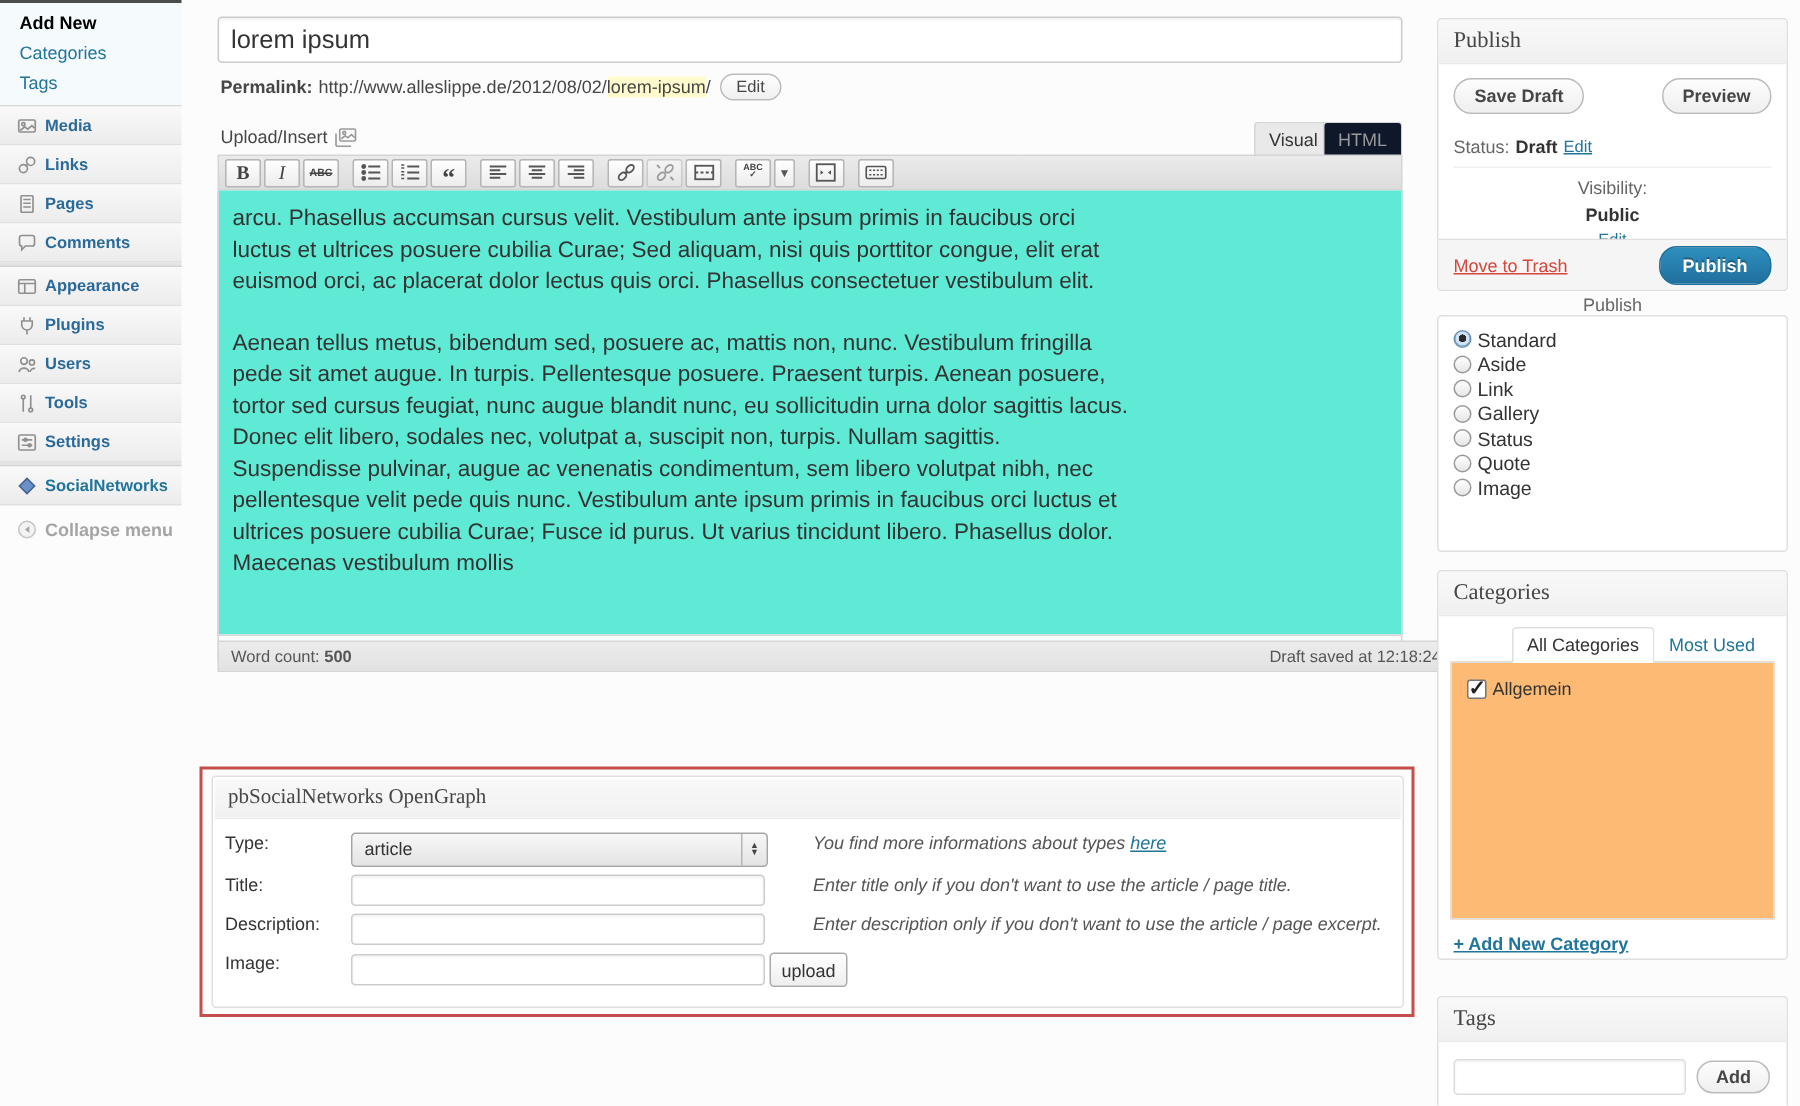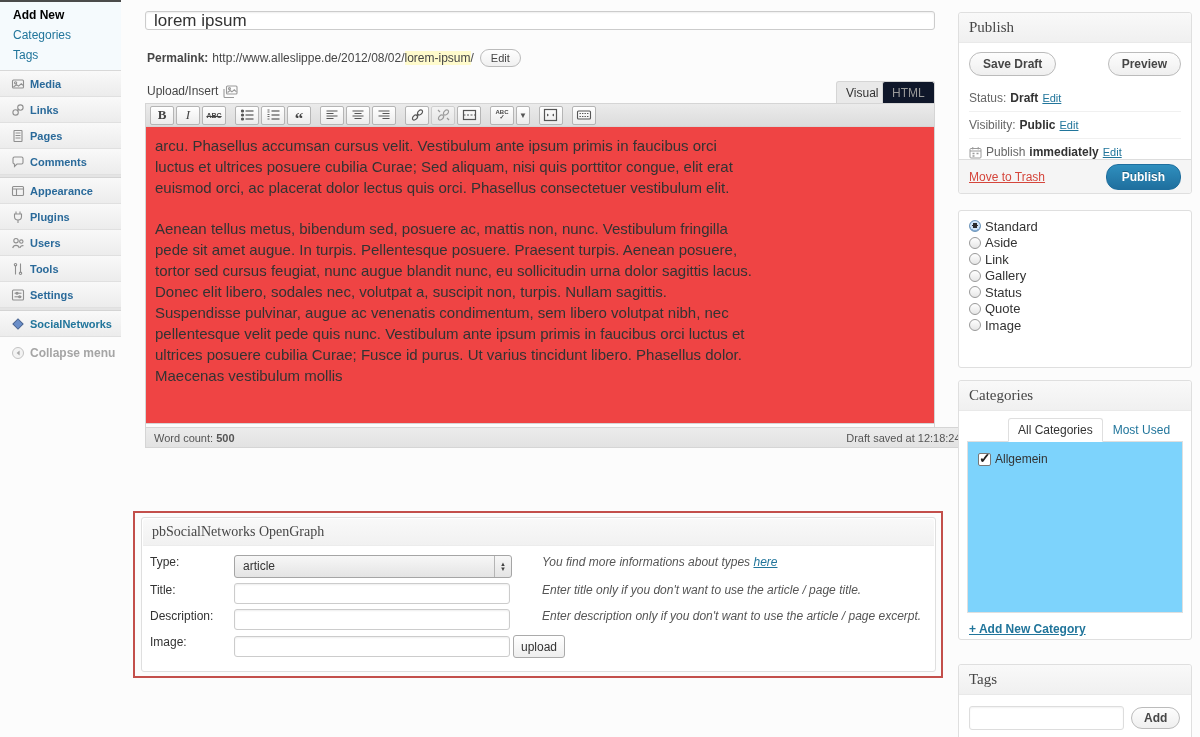--- a/index.html
+++ b/index.html
@@ -23,21 +23,21 @@
   }
   .menu-item .mi { width:21px; display:flex; justify-content:center; margin-right:2px; }
   .menu-item.blue { color:#21759b; }
   .menu-divider { height:3px; background:#e4e4e4; border-bottom:1px solid #d4d4d4; }
   .collapse { margin-top:9px; display:flex; align-items:center; padding-left:7px;
     font-size:12px; font-weight:bold; color:#a5a5a5; cursor:pointer; background:none; border:none; }
   .collapse .mi { width:21px; display:flex; justify-content:center; margin-right:2px; }
 
   
   #title-input {
-    left:145px; top:11px; width:790px; height:19px; border:1px solid #ccc; border-radius:3px;
+    left:145px; top:11px; width:790px; height:31px; border:1px solid #ccc; border-radius:3px;
     font-family:"Liberation Sans",sans-serif; font-size:17px; color:#333; padding:0 8px;
     background:#fff; box-shadow:inset 0 1px 2px rgba(0,0,0,.07); outline:none;
   }
   #permalink-row { left:147px; top:49px; font-size:12px; color:#464646; display:flex; align-items:center; }
   #permalink-row b { margin-right:4px; }
   .slug-hl { background:#fffbcc; }
   .small-pill {
     display:inline-block; margin-left:6px; padding:2px 10px; font-size:11px; color:#464646;
     border:1px solid #bbb; border-radius:10px; background:linear-gradient(#fefefe,#f0f0f0); cursor:pointer;
   }
@@ -62,21 +62,21 @@
   .tbtn.dis { opacity:.5; }
   .tb-gap { width:7px; }
   .tb-b { font-weight:bold; font-size:13px; }
   .tb-i { font-style:italic; font-size:13px; }
   .tb-abc { font-family:"Liberation Sans",sans-serif; font-size:7px; font-weight:bold; text-decoration:line-through; }
   .tb-q { font-size:17px; font-weight:bold; line-height:8px; padding-top:7px; }
   .tb-spell { font-family:"Liberation Sans",sans-serif; font-size:6px; font-weight:bold; line-height:5px; text-align:center; }
   .tb-caret { min-width:13px; font-size:8px; color:#555; font-family:"Liberation Sans",sans-serif; }
 
   #editor-content {
-    left:145px; top:127px; width:790px; height:296px; background:#ef4444;
+    left:145px; top:127px; width:790px; height:296px; background:#5eead4;
     border-left:1px solid #d5d5d5; border-right:1px solid #d5d5d5; overflow:hidden; cursor:text;
   }
   #editor-content p { width:608px; margin:8px 0 20px; padding:0 0 0 9px; font-size:15px; line-height:21px; color:#333; }
   #editor-content p + p { margin-top:0; }
 
   #path-row { left:145px; top:423px; width:790px; height:18px; background:#fcfcfc;
     border:1px solid #d5d5d5; border-bottom:none; font-size:11px; color:#333;
     display:flex; align-items:center; padding:0 8px; }
   #path-row b { margin-left:4px; }
   #status-row { left:145px; top:427px; width:862px; height:21px;
@@ -116,21 +116,21 @@
     border:1px solid #dfdfdf; border-radius:3px; }
   .postbox h3 { margin:0; padding:6px 10px; font-family:"Liberation Serif",serif; font-weight:normal;
     font-size:15px; color:#464646; background:linear-gradient(#f9f9f9,#f0f0f0);
     border-bottom:1px solid #e9e9e9; border-radius:3px 3px 0 0; }
   #publish-box { top:12px; height:182px; }
   .pub-inside { padding:9px 10px 0; }
   .pub-buttons { display:flex; justify-content:space-between; margin-bottom:9px; }
   .pill-btn { padding:4px 13px; border:1px solid #bbb; border-radius:12px; font-size:12px; font-weight:bold;
     color:#464646; background:linear-gradient(#fdfdfd,#efefef); cursor:pointer; }
   .misc-row { font-size:12px; color:#666; padding:6px 0; display:flex; align-items:center; gap:4px; }
-  .misc-row + .misc-row { border-top:1px solid #f0f0f0; }
+  .misc-row + .misc-row { border-top:1px solid #f0f0f0;flex-direction:column; }
   .misc-row b { color:#333; }
   .edit-link { color:#21759b; text-decoration:underline; font-size:11px; cursor:pointer; }
   .major-actions { position:absolute; left:0; right:0; bottom:0; height:34px; background:#f5f5f5;
     border-top:1px solid #ddd; border-radius:0 0 3px 3px; display:flex; align-items:center;
     justify-content:space-between; padding:0 10px; }
   .trash-link { color:#d5463c; text-decoration:underline; font-size:12px; cursor:pointer; }
   .publish-btn { padding:5px 15px; border:1px solid #1f6f9e; border-radius:12px; font-size:12px; font-weight:bold;
     color:#fff; text-shadow:0 -1px 0 rgba(0,0,0,.3); background:linear-gradient(#2f8fbe,#1f6f9e); cursor:pointer; }
 
   #format-box { top:210px; height:158px; }
@@ -140,21 +140,21 @@
     background:linear-gradient(#fff,#e6e6e6); flex:0 0 auto; }
   .radio.checked { border-color:#6c94b9;
     background:radial-gradient(circle at 50% 45%, #2b2b2b 0 2.5px, #cfe3f6 2.6px 4.6px, #86aed6 4.7px); }
 
   #categories-box { top:380px; height:260px; }
   .cat-tabs { padding:7px 8px 0; display:flex; align-items:flex-end; }
   .cat-tab-active { background:#fff; border:1px solid #dfdfdf; border-bottom:1px solid #fff;
     margin-bottom:-1px; padding:4px 9px; font-size:12px; color:#333; border-radius:3px 3px 0 0;
     position:relative; z-index:2; cursor:pointer;margin-left:41px; }
   .cat-tab { padding:4px 10px; font-size:12px; color:#21759b; cursor:pointer; }
-  .cat-panel { margin:0 8px; border:1px solid #dfdfdf; height:172px; background:#7dd3fc; padding:10px; overflow:auto; }
+  .cat-panel { margin:0 8px; border:1px solid #dfdfdf; height:172px; background:#fdba74; padding:10px; overflow:auto; }
   .cat-item { display:flex; align-items:center; font-size:12px; color:#333; cursor:pointer; }
   .checkbox { width:13px; height:13px; border:1px solid #777; border-radius:2px; background:#fff;
     margin-right:4px; position:relative; flex:0 0 auto; }
   .checkbox.checked::after { content:"✓"; position:absolute; left:0px; top:-4px; font-size:14px; font-weight:bold; color:#222; }
   .addcat-link { display:inline-block; margin:9px 10px; font-size:12px; font-weight:bold;
     color:#21759b; text-decoration:underline; cursor:pointer; }
 
   #tags-box { top:664px; height:85px; }
   .tags-inside { padding:11px 10px; display:flex; align-items:center; }
   .tags-input { width:155px; height:24px; border:1px solid #ddd; border-radius:3px; outline:none;

